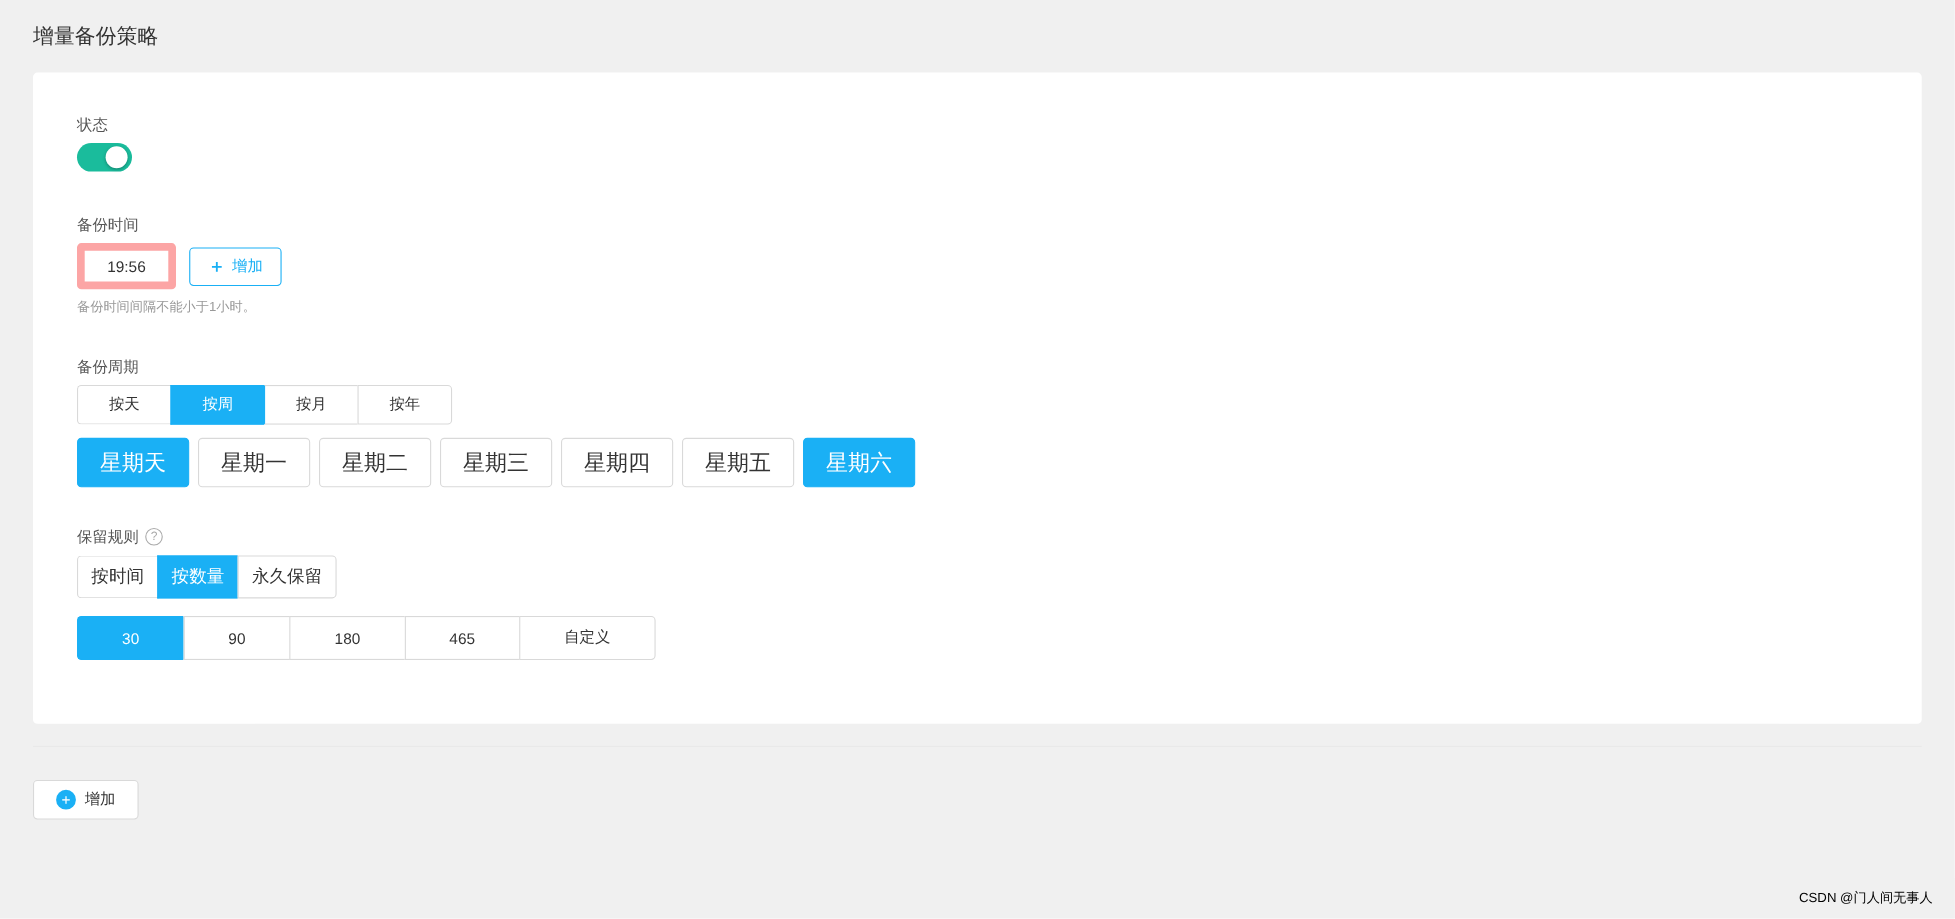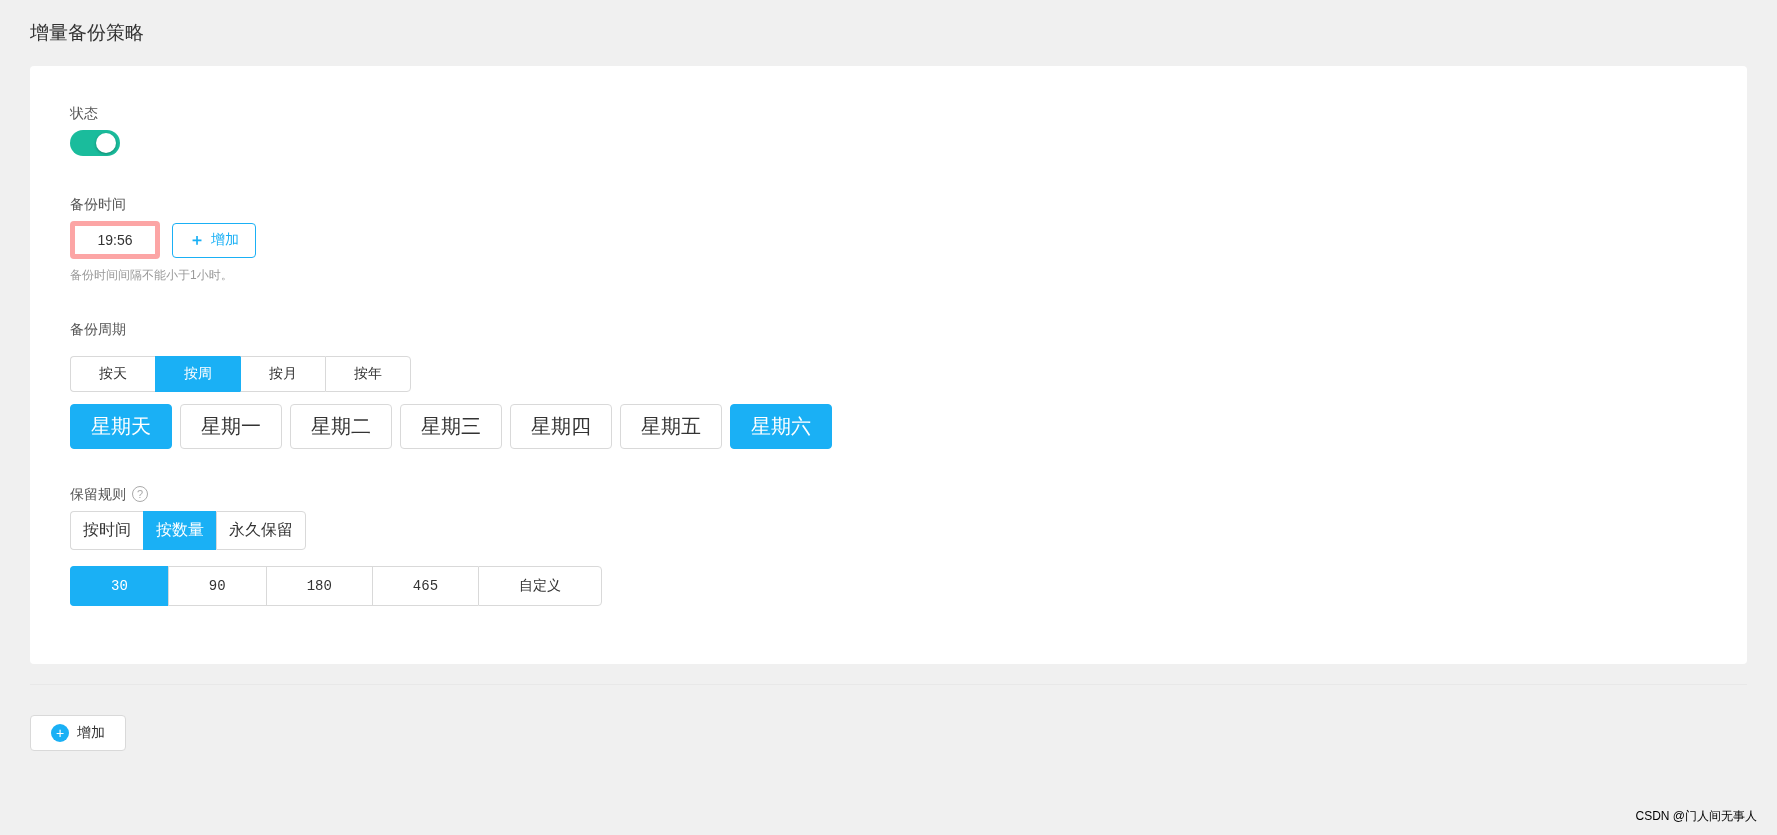--- a/index.html
+++ b/index.html
@@ -77,21 +77,21 @@
       left: 26px;
       bottom: 3px;
       background-color: white;
       border-radius: 50%;
       transition: 0.3s;
       box-shadow: 0 1px 3px rgba(0,0,0,0.3);
     }
 
     
     .time-input {
-      border: 5px solid #fca5a5;
+      border: 7px solid #fca5a5;
       border-radius: 4px;
       padding: 6px 14px;
       font-size: 14px;
       width: 90px;
       text-align: center;
       color: #333;
       outline: none;
     }
 
     .add-time-btn {
@@ -122,21 +122,20 @@
     }
     .btn-group-item {
       border: 1px solid #d9d9d9;
       background: #fff;
       color: #333;
       padding: 8px 28px;
       cursor: pointer;
       font-size: 14px;
       border-right: none;
       transition: 0.2s;
-      margin-top: 10px;
     }
     .btn-group-item:first-child { border-radius: 4px 0 0 4px; }
     .btn-group-item:last-child { border-right: 1px solid #d9d9d9; border-radius: 0 4px 4px 0; }
     .btn-group-item.active {
       background: #1ab0f5;
       color: #fff;
       border-color: #1ab0f5;
     }
     .btn-group-item.active + .btn-group-item {
       border-left-color: #1ab0f5;
@@ -199,21 +198,20 @@
     }
     .retention-val-btn {
       border: 1px solid #d9d9d9;
       background: #fff;
       color: #333;
       padding: 10px 40px;
       cursor: pointer;
       font-size: 14px;
       border-right: none;
       transition: 0.2s;
-      font-family: Liberation Mono, monospace;
     }
     .retention-val-btn:first-child { border-radius: 4px 0 0 4px; }
     .retention-val-btn:last-child { border-right: 1px solid #d9d9d9; border-radius: 0 4px 4px 0; }
     .retention-val-btn.active {
       background: #1ab0f5;
       color: #fff;
       border-color: #1ab0f5;
     }
 
     

